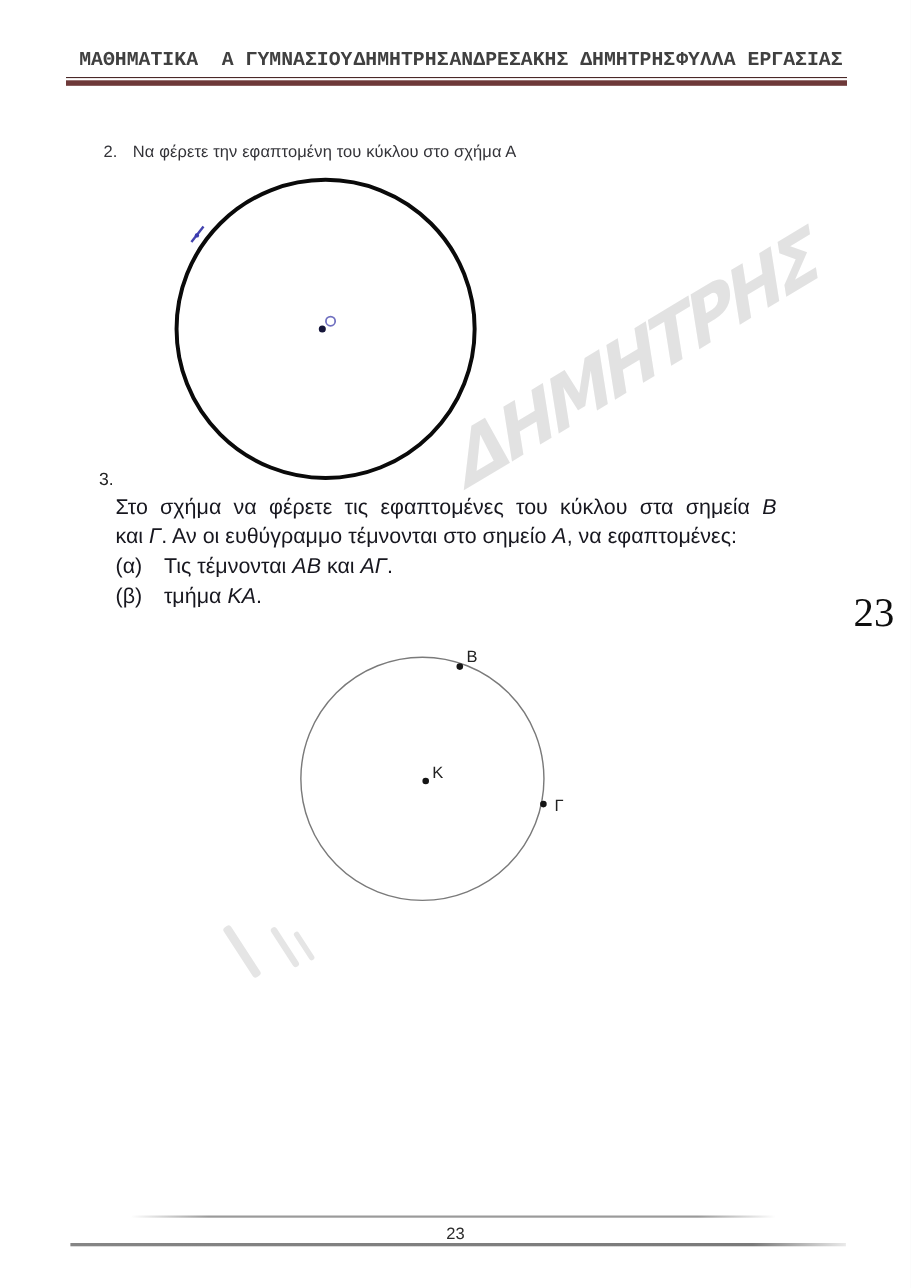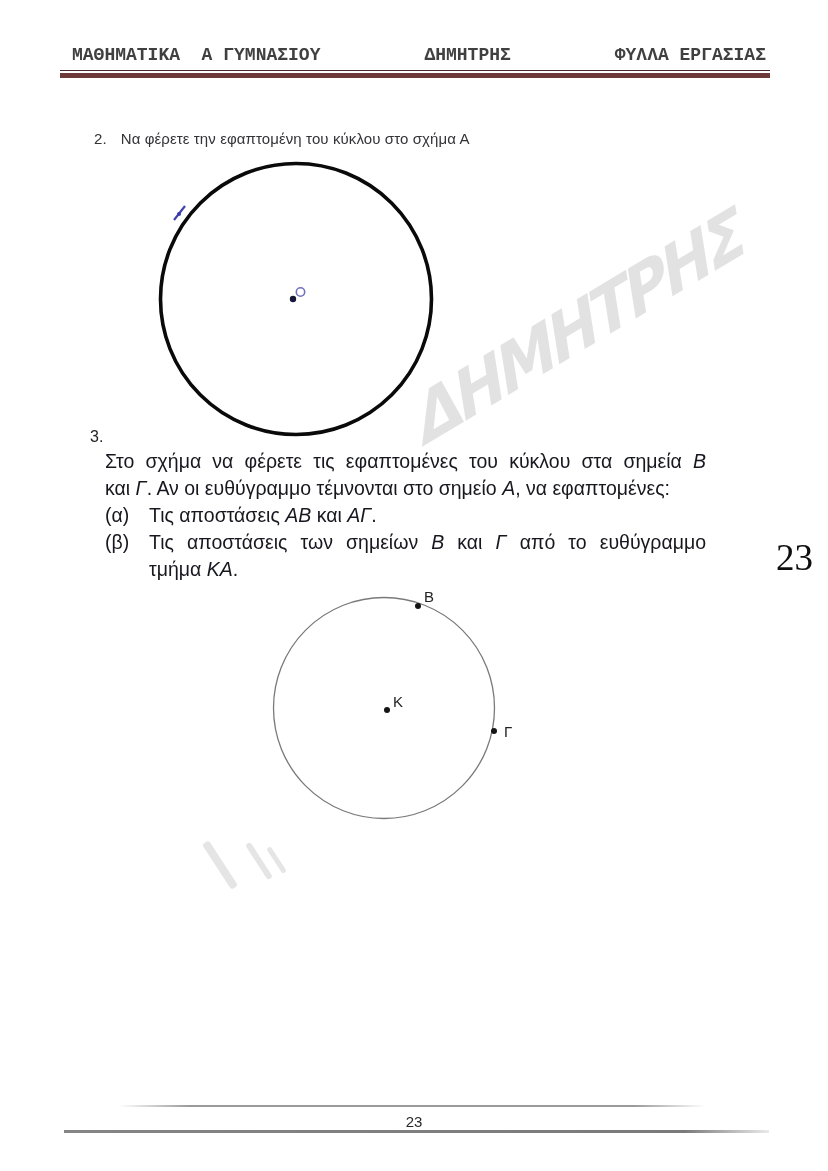--- a/index.html
+++ b/index.html
@@ -75,20 +75,21 @@
 <div class="page">
 
   <div class="wm">ΔΗΜΗΤΡΗΣ</div>
   <div class="wm-bar b1"></div>
   <div class="wm-bar b2"></div>
   <div class="wm-bar b3"></div>
 
   <div class="hdr z1">
     <span>ΜΑΘΗΜΑΤΙΚΑ  Α ΓΥΜΝΑΣΙΟΥ</span>
     <span>ΔΗΜΗΤΡΗΣ</span>
+    <span>ΑΝΔΡΕΣΑΚΗΣ ΔΗΜΗΤΡΗΣ</span>
     <span>ΦΥΛΛΑ ΕΡΓΑΣΙΑΣ</span>
   </div>
   <div class="rule-thin z1"></div>
   <div class="rule-thick z1"></div>
 
   <div class="p2 z1">
     <span>2.</span>
     <span>Να φέρετε την εφαπτομένη του κύκλου στο σχήμα Α</span>
   </div>
 
@@ -104,29 +105,26 @@
   <div class="p3 z1">
     <div class="jline">
       <span>Στο σχήμα να φέρετε τις εφαπτομένες του κύκλου στα σημεία </span><span class="m">Β</span>
     </div>
     <div>
       <span>και </span><span class="m">Γ</span><span>. Αν οι ευθύγραμμο τέμνονται στο σημείο </span><span class="m">Α</span><span>, να εφαπτομένες:</span>
     </div>
     <div class="lrow">
       <div class="lbl">(α)</div>
       <div class="ltxt">
-        <span>Τις αποστάσεις </span><span class="m">ΑΒ</span><span> και </span><span class="m">ΑΓ</span><span>.</span>
+        <span>Τις τέμνονται </span><span class="m">ΑΒ</span><span> και </span><span class="m">ΑΓ</span><span>.</span>
       </div>
     </div>
     <div class="lrow">
       <div class="lbl">(β)</div>
       <div class="ltxt">
-        <div class="jline">
-          <span>Τις αποστάσεις των σημείων </span><span class="m">Β</span><span> και </span><span class="m">Γ</span><span> από το ευθύγραμμο</span>
-        </div>
         <div>
           <span>τμήμα </span><span class="m">ΚΑ</span><span>.</span>
         </div>
       </div>
     </div>
   </div>
 
   <div class="sidenum z1">23</div>
 
   <svg class="fig2 z1" width="256" height="240" viewBox="0 0 256 240">

